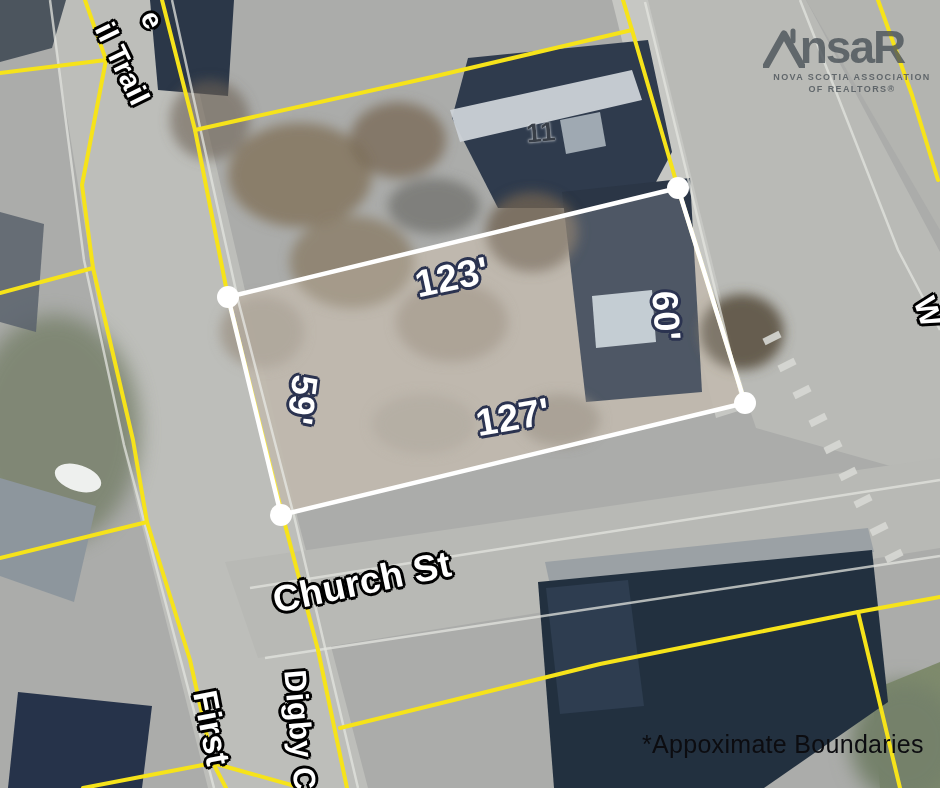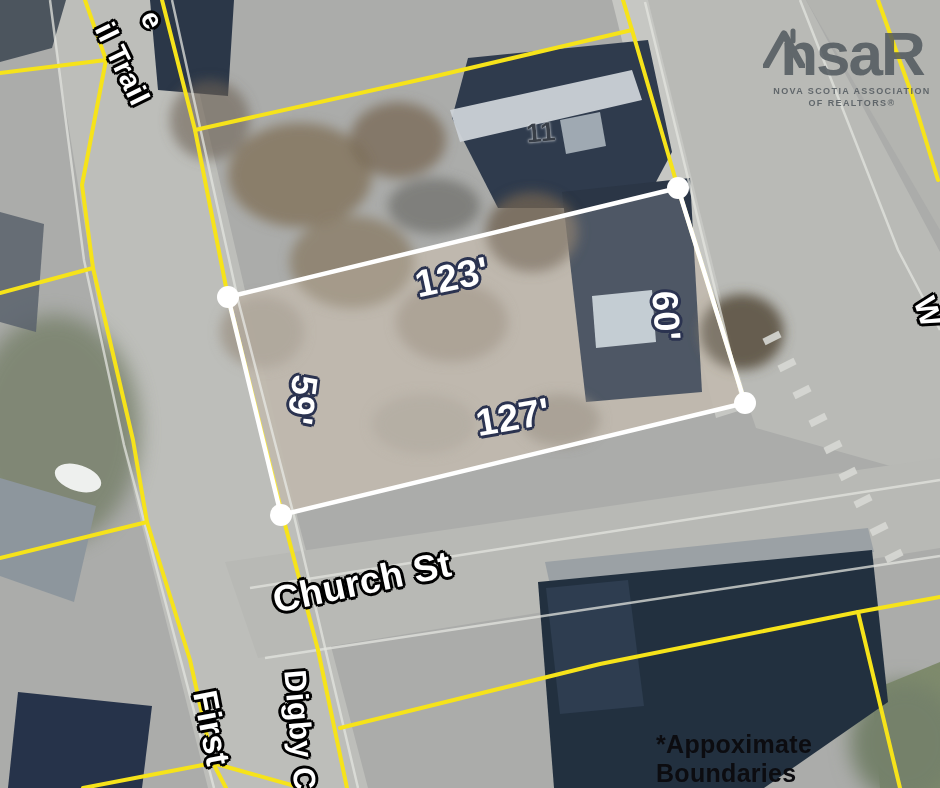--- a/index.html
+++ b/index.html
@@ -26,26 +26,26 @@
   }
   .meas{
     color:var(--c-boundary,#fff);
     text-shadow:3px 0 0 var(--c-measurement-outline,#2b3350),-3px 0 0 var(--c-measurement-outline,#2b3350),
       0 3px 0 var(--c-measurement-outline,#2b3350),0 -3px 0 var(--c-measurement-outline,#2b3350),
       2px 2px 0 var(--c-measurement-outline,#2b3350),-2px 2px 0 var(--c-measurement-outline,#2b3350),
       2px -2px 0 var(--c-measurement-outline,#2b3350),-2px -2px 0 var(--c-measurement-outline,#2b3350);
   }
   .housenum{color:#383e47;text-shadow:0 0 3px rgba(232,236,240,.85),0 0 1px rgba(232,236,240,.9);}
   .footnote{
-    position:absolute;left:656px;top:730px;font-weight:bold;font-size:25px;
+    position:absolute;left:642px;top:730px;font-weight:normal;font-size:25px;
     color:var(--c-footnote-text,#0c0c10);letter-spacing:.3px;
   }
   .logo{position:absolute;left:762px;top:28px;width:180px;opacity:.82;color:var(--c-logo-gray,#4e555b);}
   .logo-row{display:flex;align-items:flex-end;justify-content:center;}
-  .logo-row .mark{font-size:62px;font-weight:bold;letter-spacing:-2px;line-height:.85;}
+  .logo-row .mark{font-size:46px;font-weight:bold;letter-spacing:-2px;line-height:.85;}
   .logo-roof{margin:0 1px 2px 1px;}
   .logo-tag{margin-top:4px;text-align:center;font-size:9px;font-weight:bold;letter-spacing:1.4px;line-height:1.35;}
 </style>
 </head>
 <body>
 
 <div class="stage">
 
   <svg width="940" height="788" viewBox="0 0 940 788">
     <defs>

